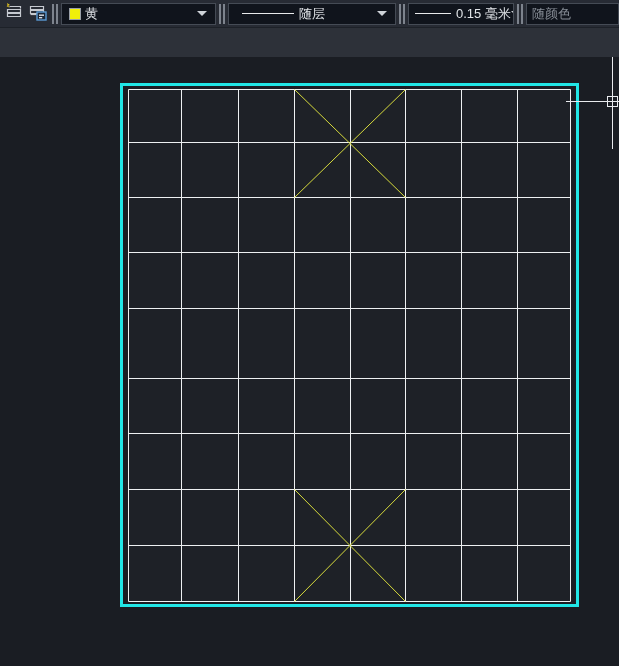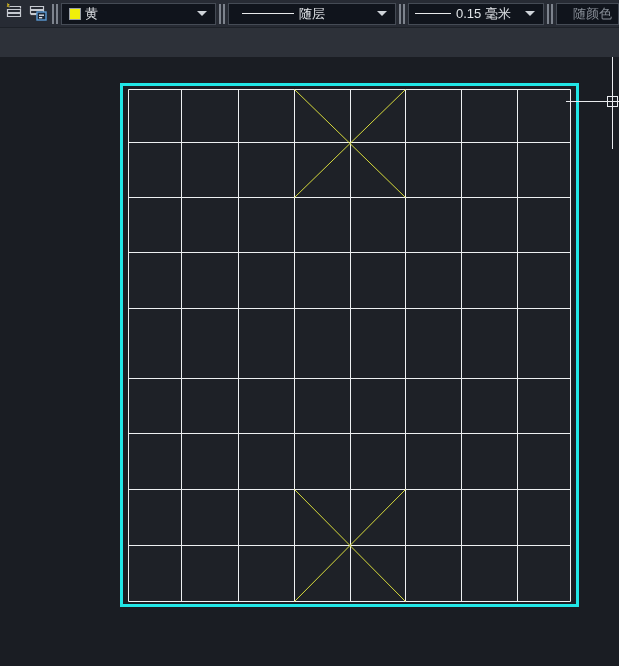--- a/index.html
+++ b/index.html
@@ -58,23 +58,23 @@
     margin-left: auto; margin-right: 8px;
     width: 0; height: 0;
     border-left: 5px solid transparent;
     border-right: 5px solid transparent;
     border-top: 5px solid #cfd3d9;
     flex: 0 0 auto;
   }
   .combo-color { width: 155px; }
   .combo-linetype { width: 168px; }
   .combo-linetype .line-sample { width: 52px; margin: 0 5px 0 13px; }
-  .combo-lineweight { width: 136px; }
+  .combo-lineweight { width: 106px; }
   .combo-lineweight .line-sample { width: 36px; margin: 0 5px 0 6px; }
-  .combo-plotstyle { flex: 1 1 auto; color: #868c95; padding-left: 16px; }
+  .combo-plotstyle { flex: 1 1 auto; color: #868c95; padding-left: 5px; }
 
   
   .subbar {
     height: 29px; flex: 0 0 29px;
     background: #2d3139;
     position: relative; z-index: 2;
   }
 
   
   .canvas-area { flex: 1 1 auto; position: relative; background: #1a1d23; }

